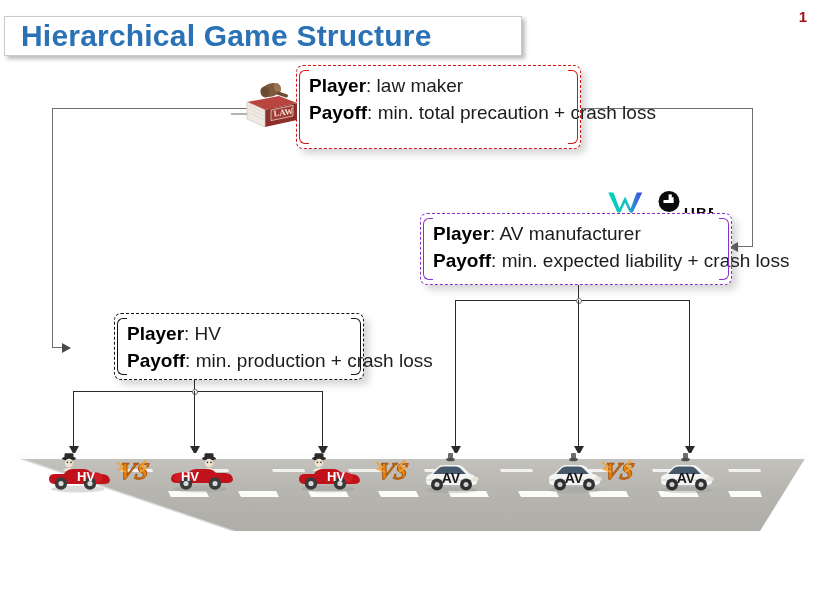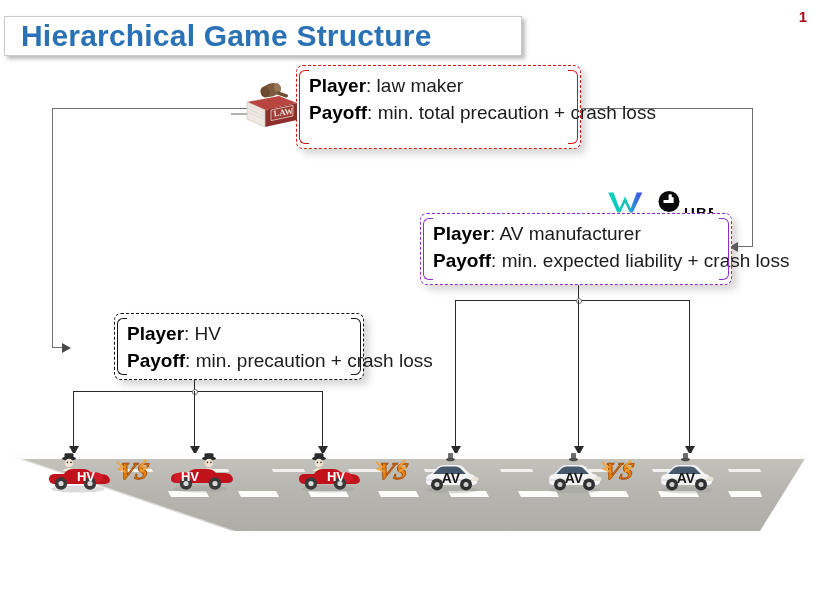--- a/index.html
+++ b/index.html
@@ -175,21 +175,21 @@
   </div>
 
   <div id="node-hv" class="node">
     <div class="bracket l"></div>
     <div class="bracket r"></div>
     <div class="lines">
       <div>
         <span class="lbl">Player</span><span>: HV</span>
       </div>
       <div>
-        <span class="lbl">Payoff</span><span>: min. precaution + crash loss</span>
+        <span class="lbl">Payoff</span><span>: min. production + crash loss</span>
       </div>
     </div>
   </div>
 
   <div class="ln v blk" style="left:194px;top:380px;height:12px;"></div>
   <div class="ln h blk" style="left:73px;top:391px;width:250px;"></div>
   <div class="joint" style="left:192px;top:389px;"></div>
 
   <div class="ln v blk" style="left:73px;top:391px;height:57px;"></div>
   <div class="arrow down" style="left:69px;top:446px;"></div>

